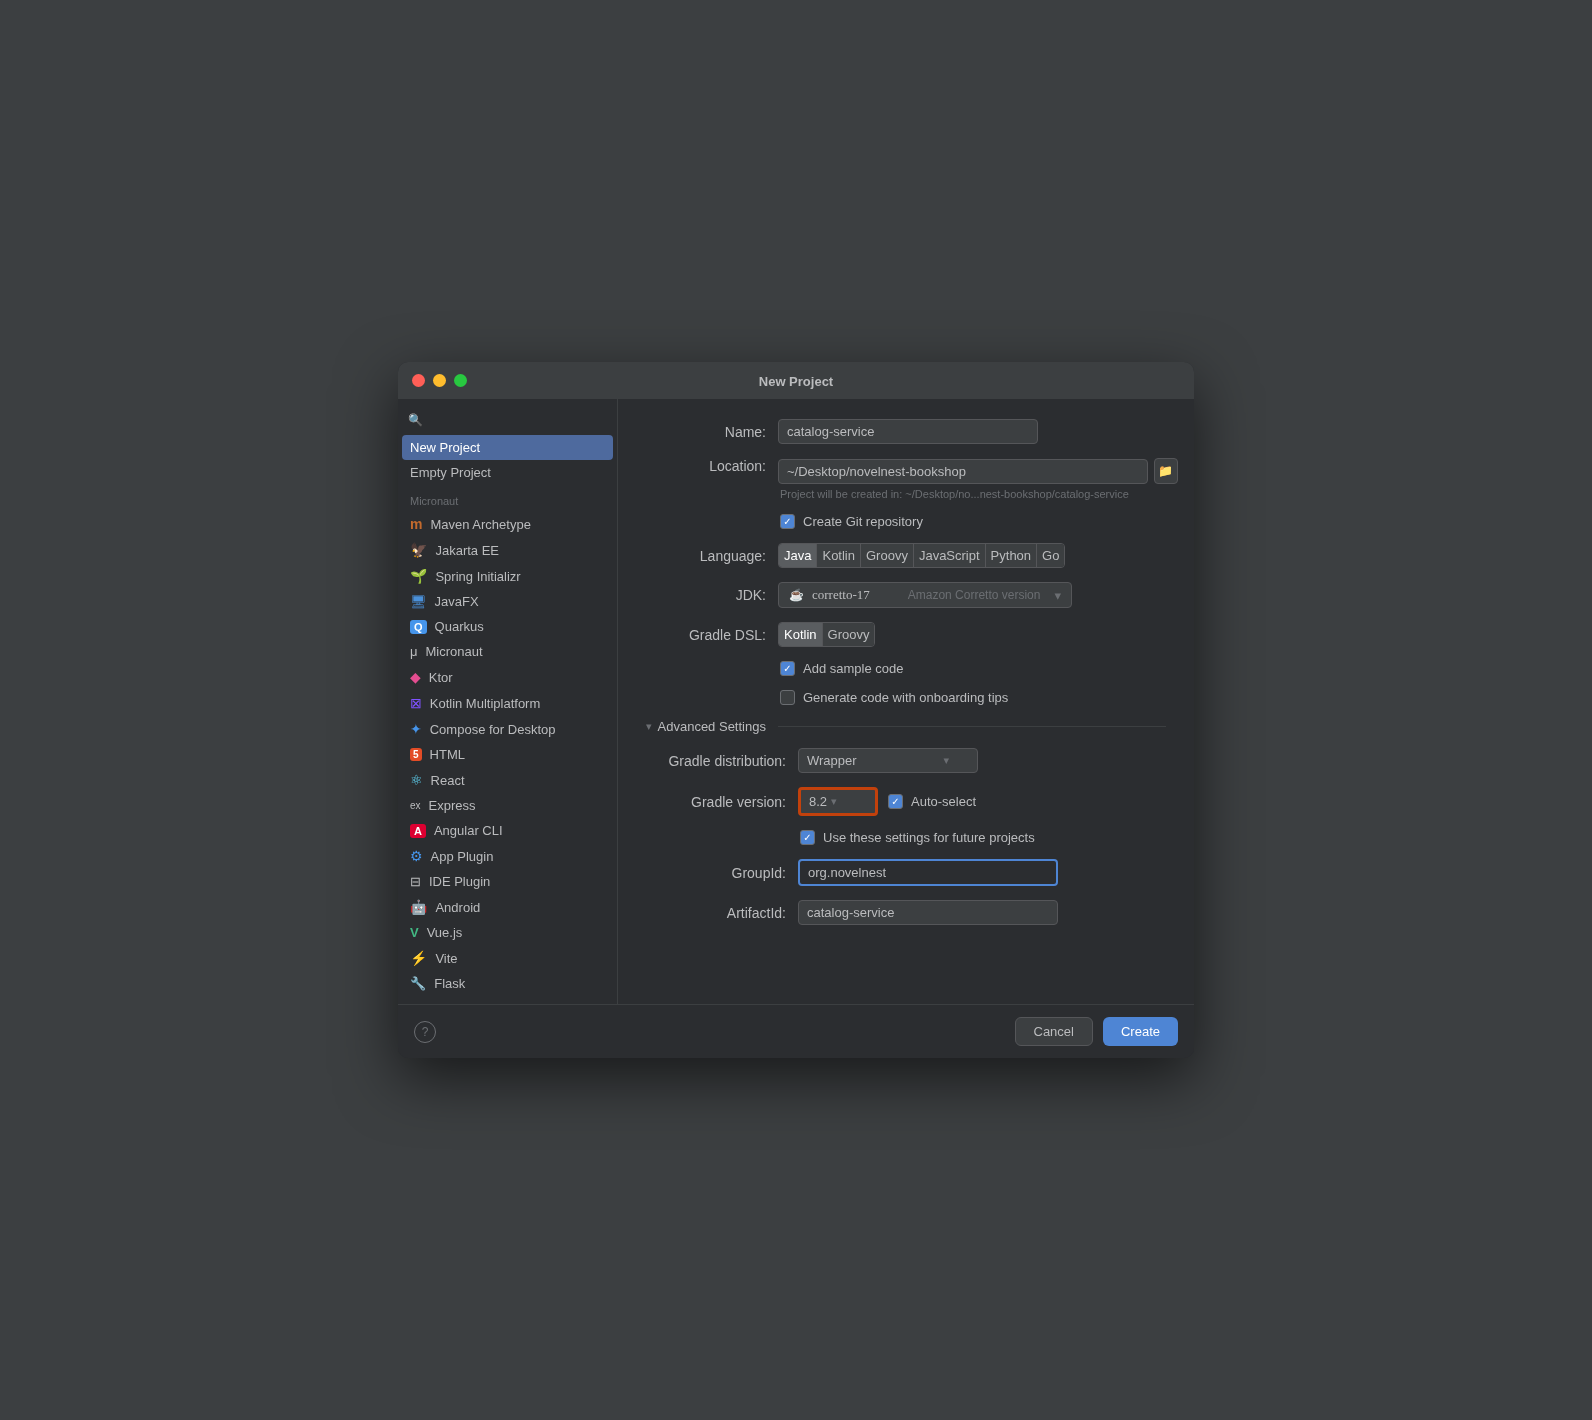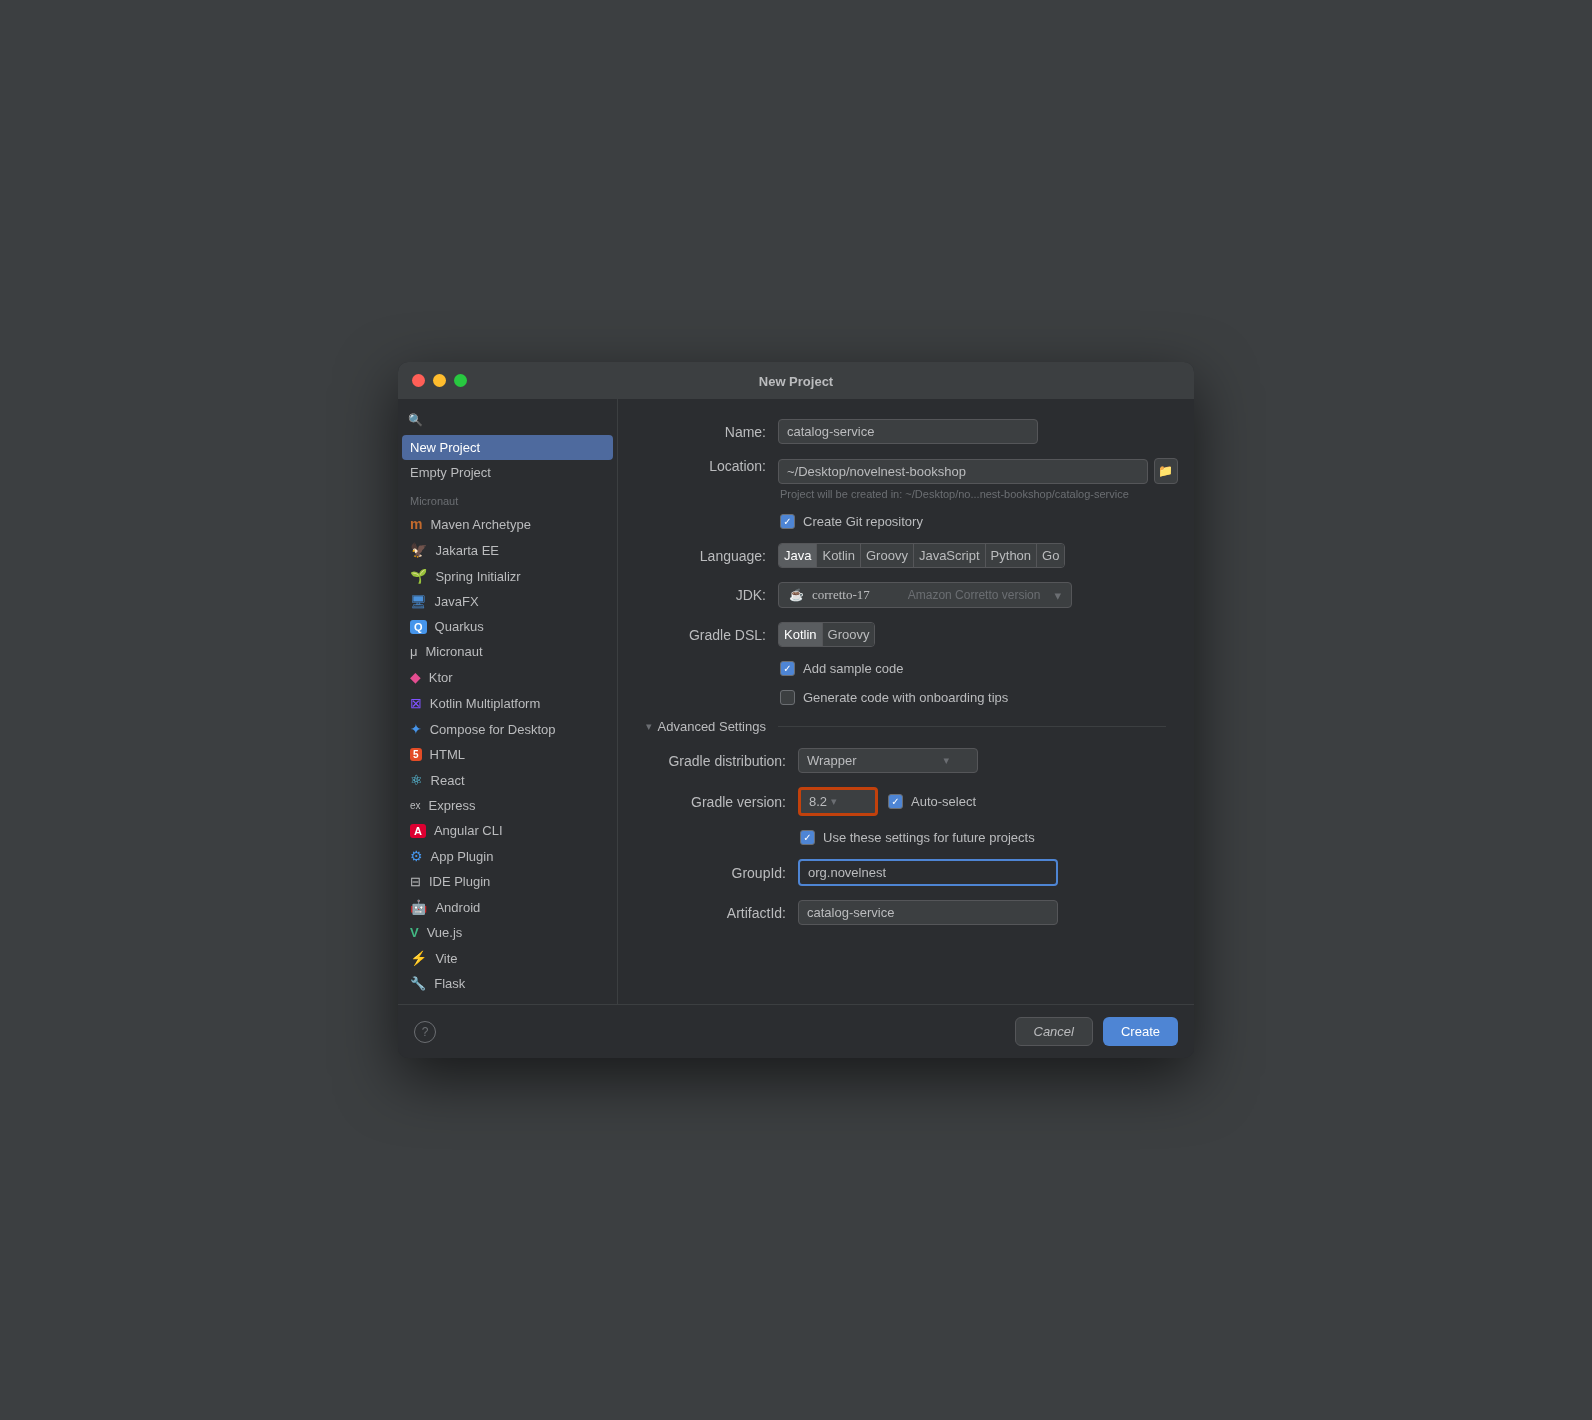--- a/index.html
+++ b/index.html
@@ -258,21 +258,20 @@
     }
     .footer-right { display: flex; gap: 10px; }
     .cancel-btn {
       background: #3c3f41;
       border: 1px solid #555659;
       border-radius: 6px;
       color: #bbbcbe;
       font-size: 13px;
       padding: 6px 18px;
       cursor: pointer;
-      font-style: italic;
     }
     .create-btn {
       background: #4e85d4;
       border: none;
       border-radius: 6px;
       color: #ffffff;
       font-size: 13px;
       padding: 6px 18px;
       cursor: pointer;
       font-weight: 500;

